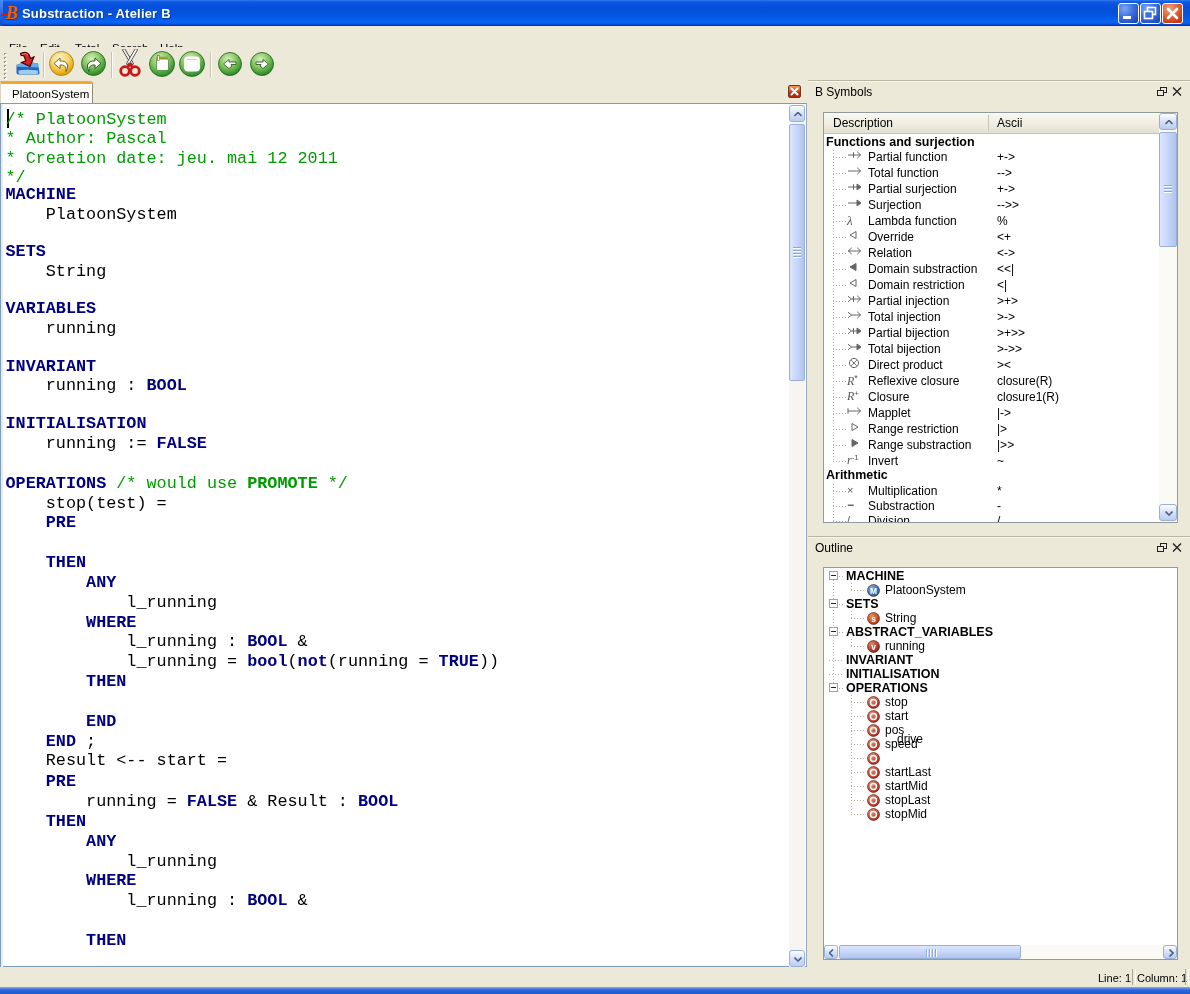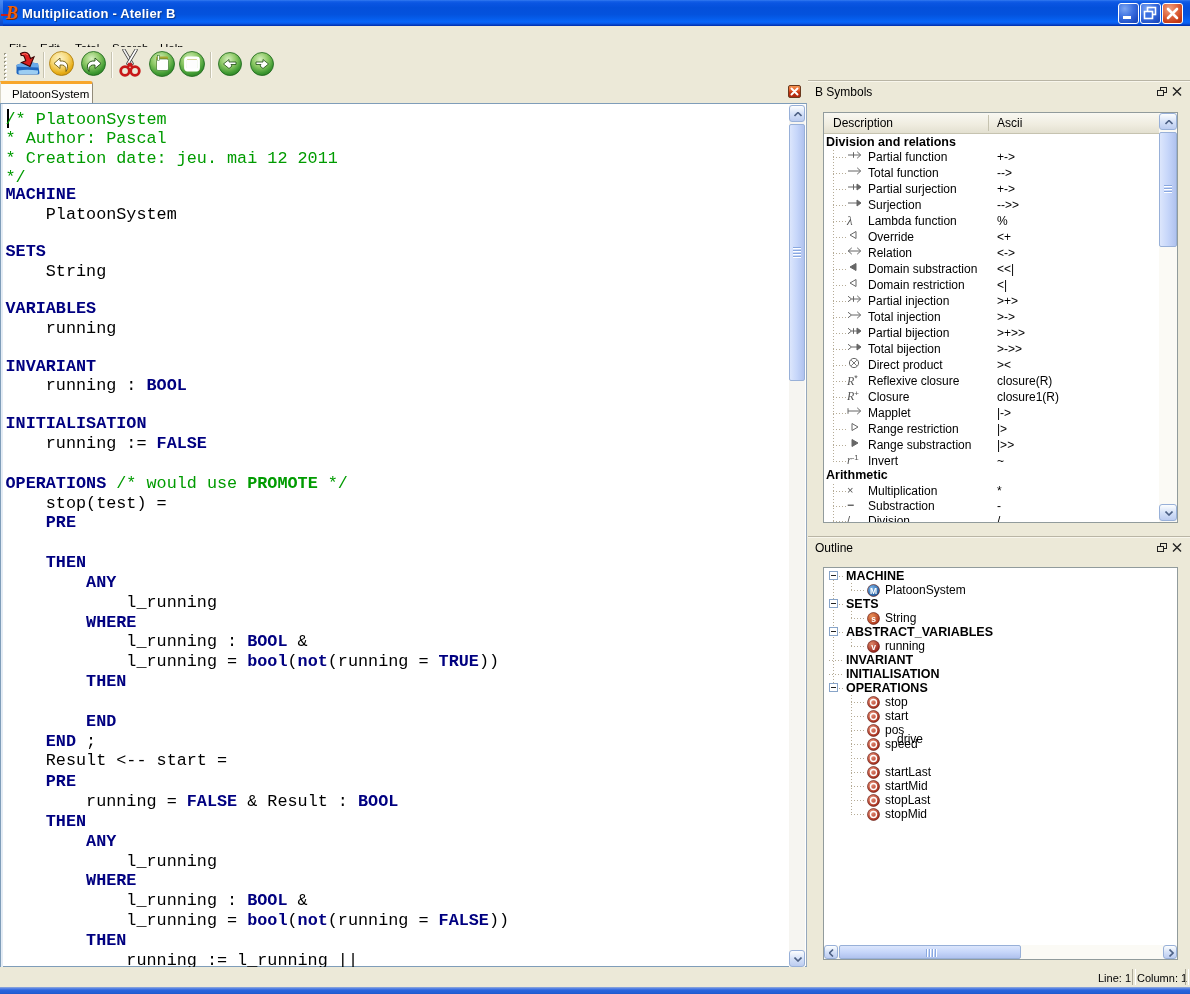--- a/index.html
+++ b/index.html
@@ -82,21 +82,21 @@
  background:linear-gradient(180deg,#98aed8 0%,#5c86e4 20%,#2a65dd 45%,#2360d6 80%,#1e58cb 100%);}
 </style>
 </head>
 <body>
 <div id="titlebar" class="abs">
  <div class="edge"></div>
  <div id="bicon">
       <span class="B">B</span>
       <span class="dash"></span>
     </div>
- <div id="wtitle">Multiplication - Atelier B</div>
+ <div id="wtitle">Substraction - Atelier B</div>
  <div class="wbtn blue" style="left:1118px;">
   <svg width="19" height="19">
         <rect x="4" y="12" width="8" height="3" fill="#fff"></rect>
       </svg>
  </div>
  <div class="wbtn blue" style="left:1140px;">
   <svg width="19" height="19">
         <rect x="6.5" y="3.5" width="8" height="7" fill="none" stroke="#fff" stroke-width="1.6"></rect>
         <rect x="3.5" y="7.5" width="8" height="7" fill="#3b6fe0" stroke="#fff" stroke-width="1.6"></rect>
       </svg>
@@ -248,23 +248,21 @@
  <div class="cl" style="top:607.8px;">        <b>END</b></div>
  <div class="cl" style="top:627.8px;">    <b>END</b> ;</div>
  <div class="cl" style="top:647.2px;">    Result &lt;-- start =</div>
  <div class="cl" style="top:667.8px;">    <b>PRE</b></div>
  <div class="cl" style="top:687.8px;">        running = <b>FALSE</b> &amp; Result : <b>BOOL</b></div>
  <div class="cl" style="top:707.8px;">    <b>THEN</b></div>
  <div class="cl" style="top:727.7px;">        <b>ANY</b></div>
  <div class="cl" style="top:747.7px;">            l_running</div>
  <div class="cl" style="top:767.0px;">        <b>WHERE</b></div>
  <div class="cl" style="top:787.0px;">            l_running : <b>BOOL</b> &amp;</div>
- <div class="cl" style="top:807.0px;">            l_running = <b>bool</b>(<b>not</b>(running = <b>FALSE</b>))</div>
  <div class="cl" style="top:827.0px;">        <b>THEN</b></div>
- <div class="cl" style="top:846.5px;">            running := l_running ||</div>
 
  <div class="sb-track" style="left:789px;top:1px;width:16px;height:862px;"></div>
  <div class="sb-btn" style="left:789px;top:1px;width:16px;height:17px;">
   <svg style="left:4px;top:6px;" width="8" height="5">
         <path d="M0.5 4 L4 0.5 L7.5 4" fill="none" stroke="#4d6185" stroke-width="1.6"></path>
       </svg>
  </div>
  <div class="sb-thumb-v" style="left:789px;top:20px;width:16px;height:257px;">
   <div class="grip-v" style="top:122px;"></div>
       <div class="grip-v" style="top:125px;"></div>
@@ -297,21 +295,21 @@
 <svg class="abs" style="left:1171px;top:542px;" width="12" height="11">
     <path d="M2 1.5 L10 9.5 M10 1.5 L2 9.5" stroke="#222" stroke-width="1.4"></path>
   </svg>
 <div class="pbox" style="left:823px;top:112px;width:355px;height:411px;"></div>
 <div id="sym-hdr">
     <span class="t" style="left:9px;">Description</span>
     <span class="t" style="left:173px;">Ascii</span>
     <div class="dv"></div>
   </div>
 <div class="abs" style="left:824px;top:133px;width:335px;height:389px;overflow:hidden;">
-<div class="scat" style="left:2px;top:2px;">Division and relations</div>
+<div class="scat" style="left:2px;top:2px;">Functions and surjection</div>
 <div class="scat" style="left:2px;top:335px;">Arithmetic</div>
 <div class="vdots" style="left:9px;top:17px;height:312px;"></div>
 <div class="vdots" style="left:9px;top:351px;height:38px;"></div>
 <div class="hdots" style="left:9px;top:24px;width:13px;"></div>
 <div class="srow" style="left:0px;top:16px;">
       <span class="sym" style="top:0px;"><svg width="16" height="12" viewBox="0 0 16 12">
           <g stroke="#666" stroke-width="1" fill="none">
             <path d="M1 6 L13.5 6"></path>
             <path d="M6.5 3.2 L6.5 8.8"></path>
             <path d="M10.2 2.8 L13.7 6 L10.2 9.2"></path>

